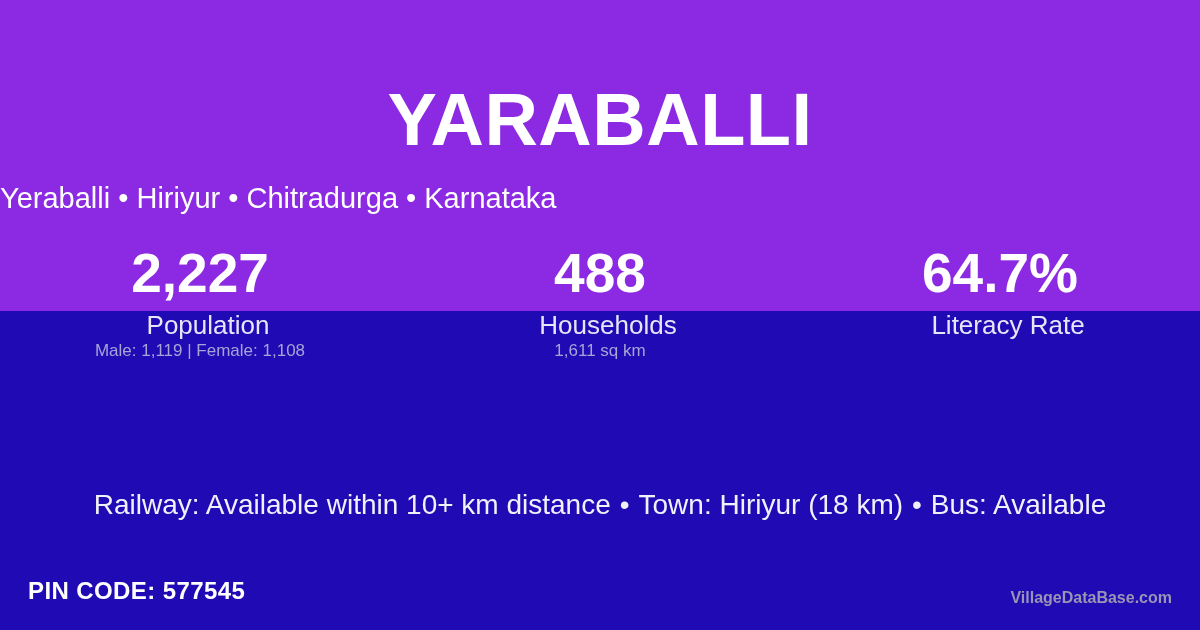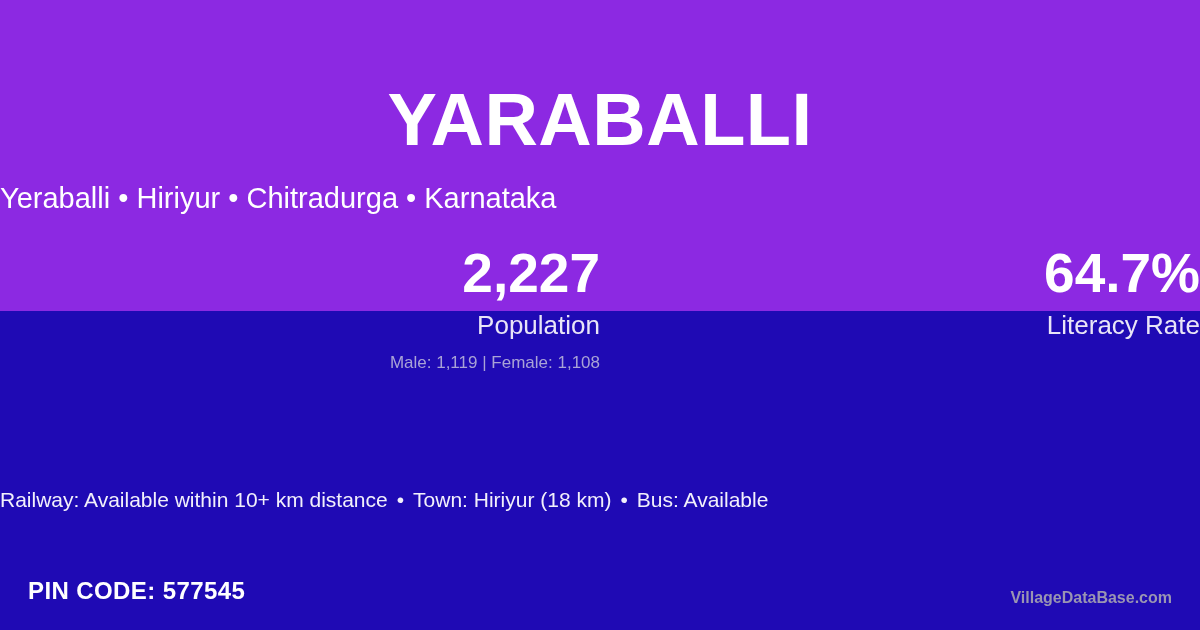--- a/index.html
+++ b/index.html
@@ -64,54 +64,55 @@
   
   #stats-row {
     position: absolute;
     left: 0;
     top: 243px;
     width: 1200px;
     display: flex;
   }
   .stat-cell {
     flex: 1 1 0;
-    text-align: right;
+    text-align: center;
   }
   .stat-value {
     font-size: 55px;
     font-weight: bold;
     line-height: 1.12;
     color: #ffffff;
     white-space: nowrap;
   }
   .stat-label {
     margin-top: 6px;
     font-size: 26px;
     font-weight: normal;
     line-height: 1.15;
     color: #e9e5f7;
     white-space: nowrap;
     padding-left: 16px;
   }
   .stat-sub {
-    margin-top: 13px;
+    margin-top: 1px;
     font-size: 17px;
     font-weight: normal;
     line-height: 1.15;
     color: #a9a3d6;
     white-space: nowrap;
   }
 
   
   #amenities {
     position: absolute;
     left: 0;
     top: 487px;
     width: 1200px;
-    font-size: 21px;
+    text-align: center;
+    font-size: 28px;
     font-weight: normal;
     line-height: 1.25;
     color: #f2f0fb;
     white-space: nowrap;
   }
   #amenities .sep {
     padding: 0 9px;
     color: #f2f0fb;
   }
 
@@ -151,20 +152,25 @@
   <div id="breadcrumb">Yeraballi • Hiriyur • Chitradurga • Karnataka</div>
 
   <div id="stats-row">
 
     <div class="stat-cell">
       <div class="stat-value">2,227</div>
       <div class="stat-label">Population</div>
       <div class="stat-sub">Male: 1,119 | Female: 1,108</div>
     </div>
 
+    <div class="stat-cell">
+      <div class="stat-value">488</div>
+      <div class="stat-label">Households</div>
+      <div class="stat-sub">1,611 sq km</div>
+    </div>
 
     <div class="stat-cell">
       <div class="stat-value">64.7%</div>
       <div class="stat-label">Literacy Rate</div>
     </div>
 
   </div>
 
   <div id="amenities"><span>Railway: Available within 10+ km distance</span><span class="sep">•</span><span>Town: Hiriyur (18 km)</span><span class="sep">•</span><span>Bus: Available</span></div>
 

